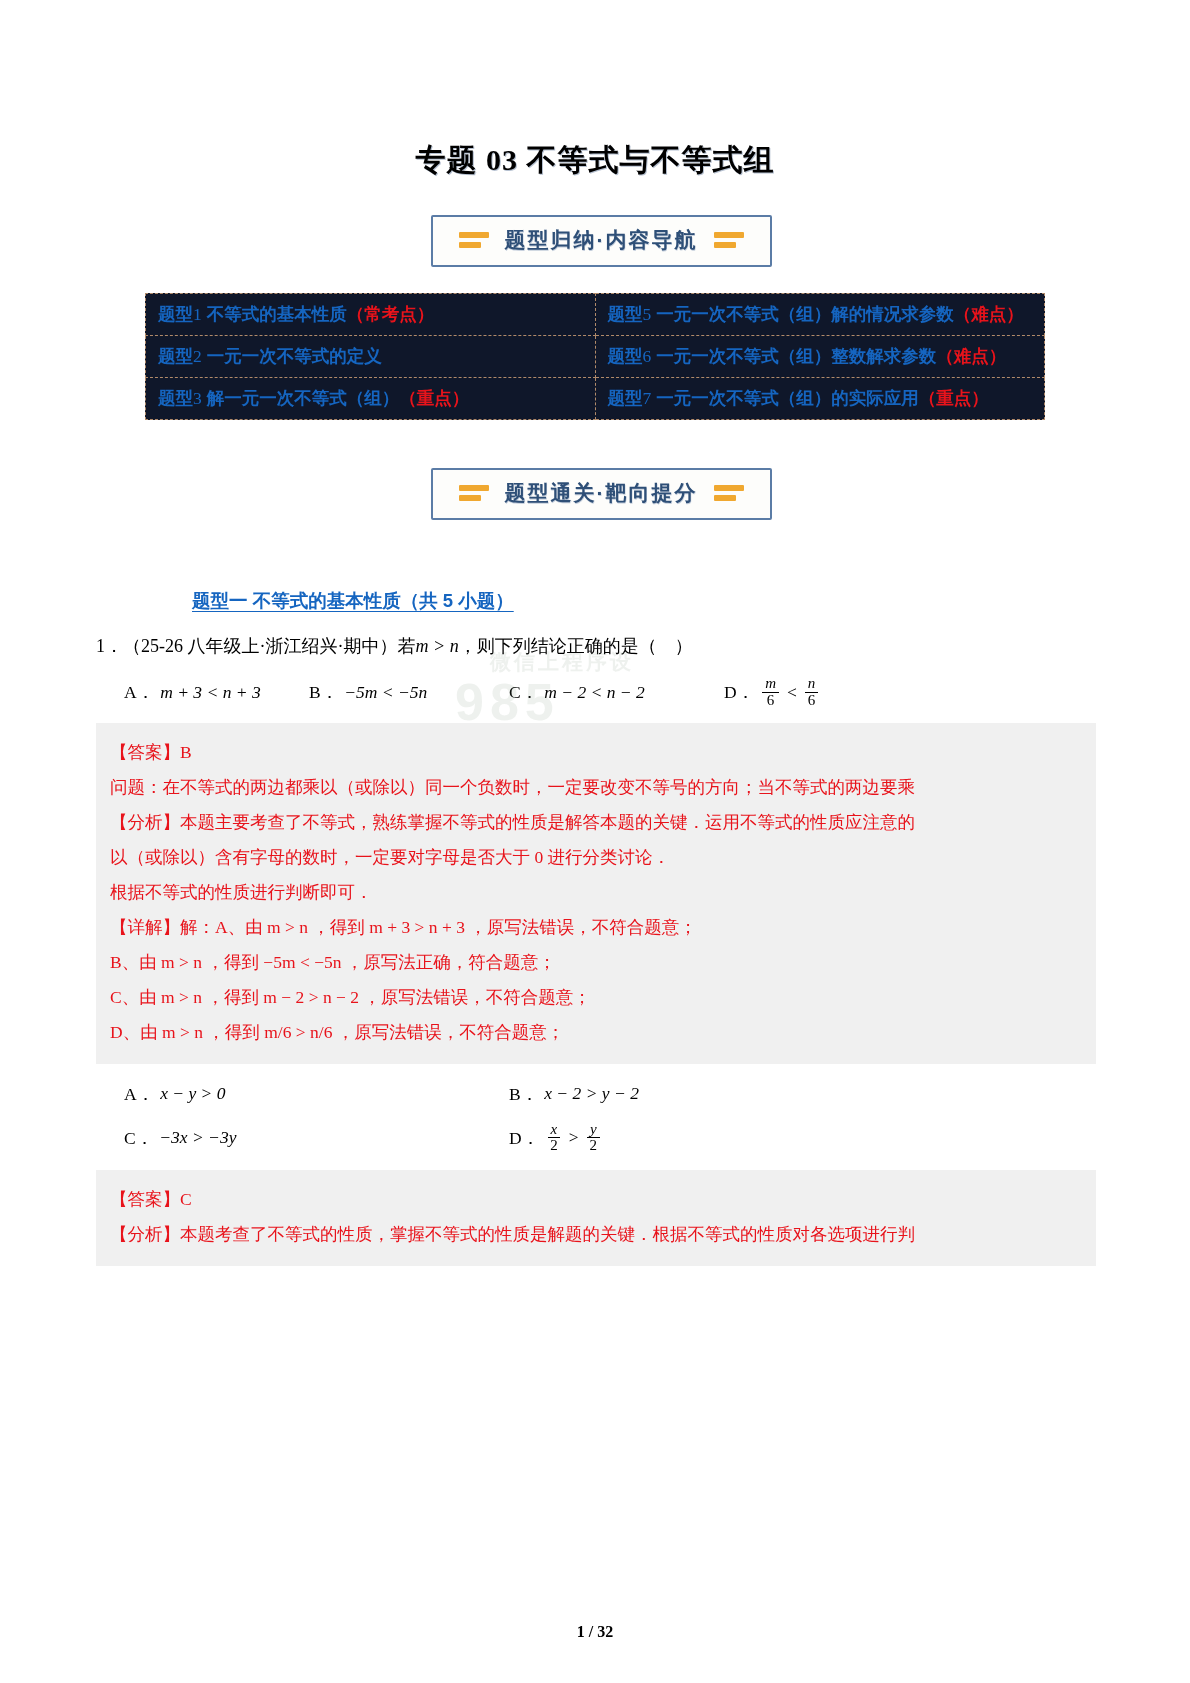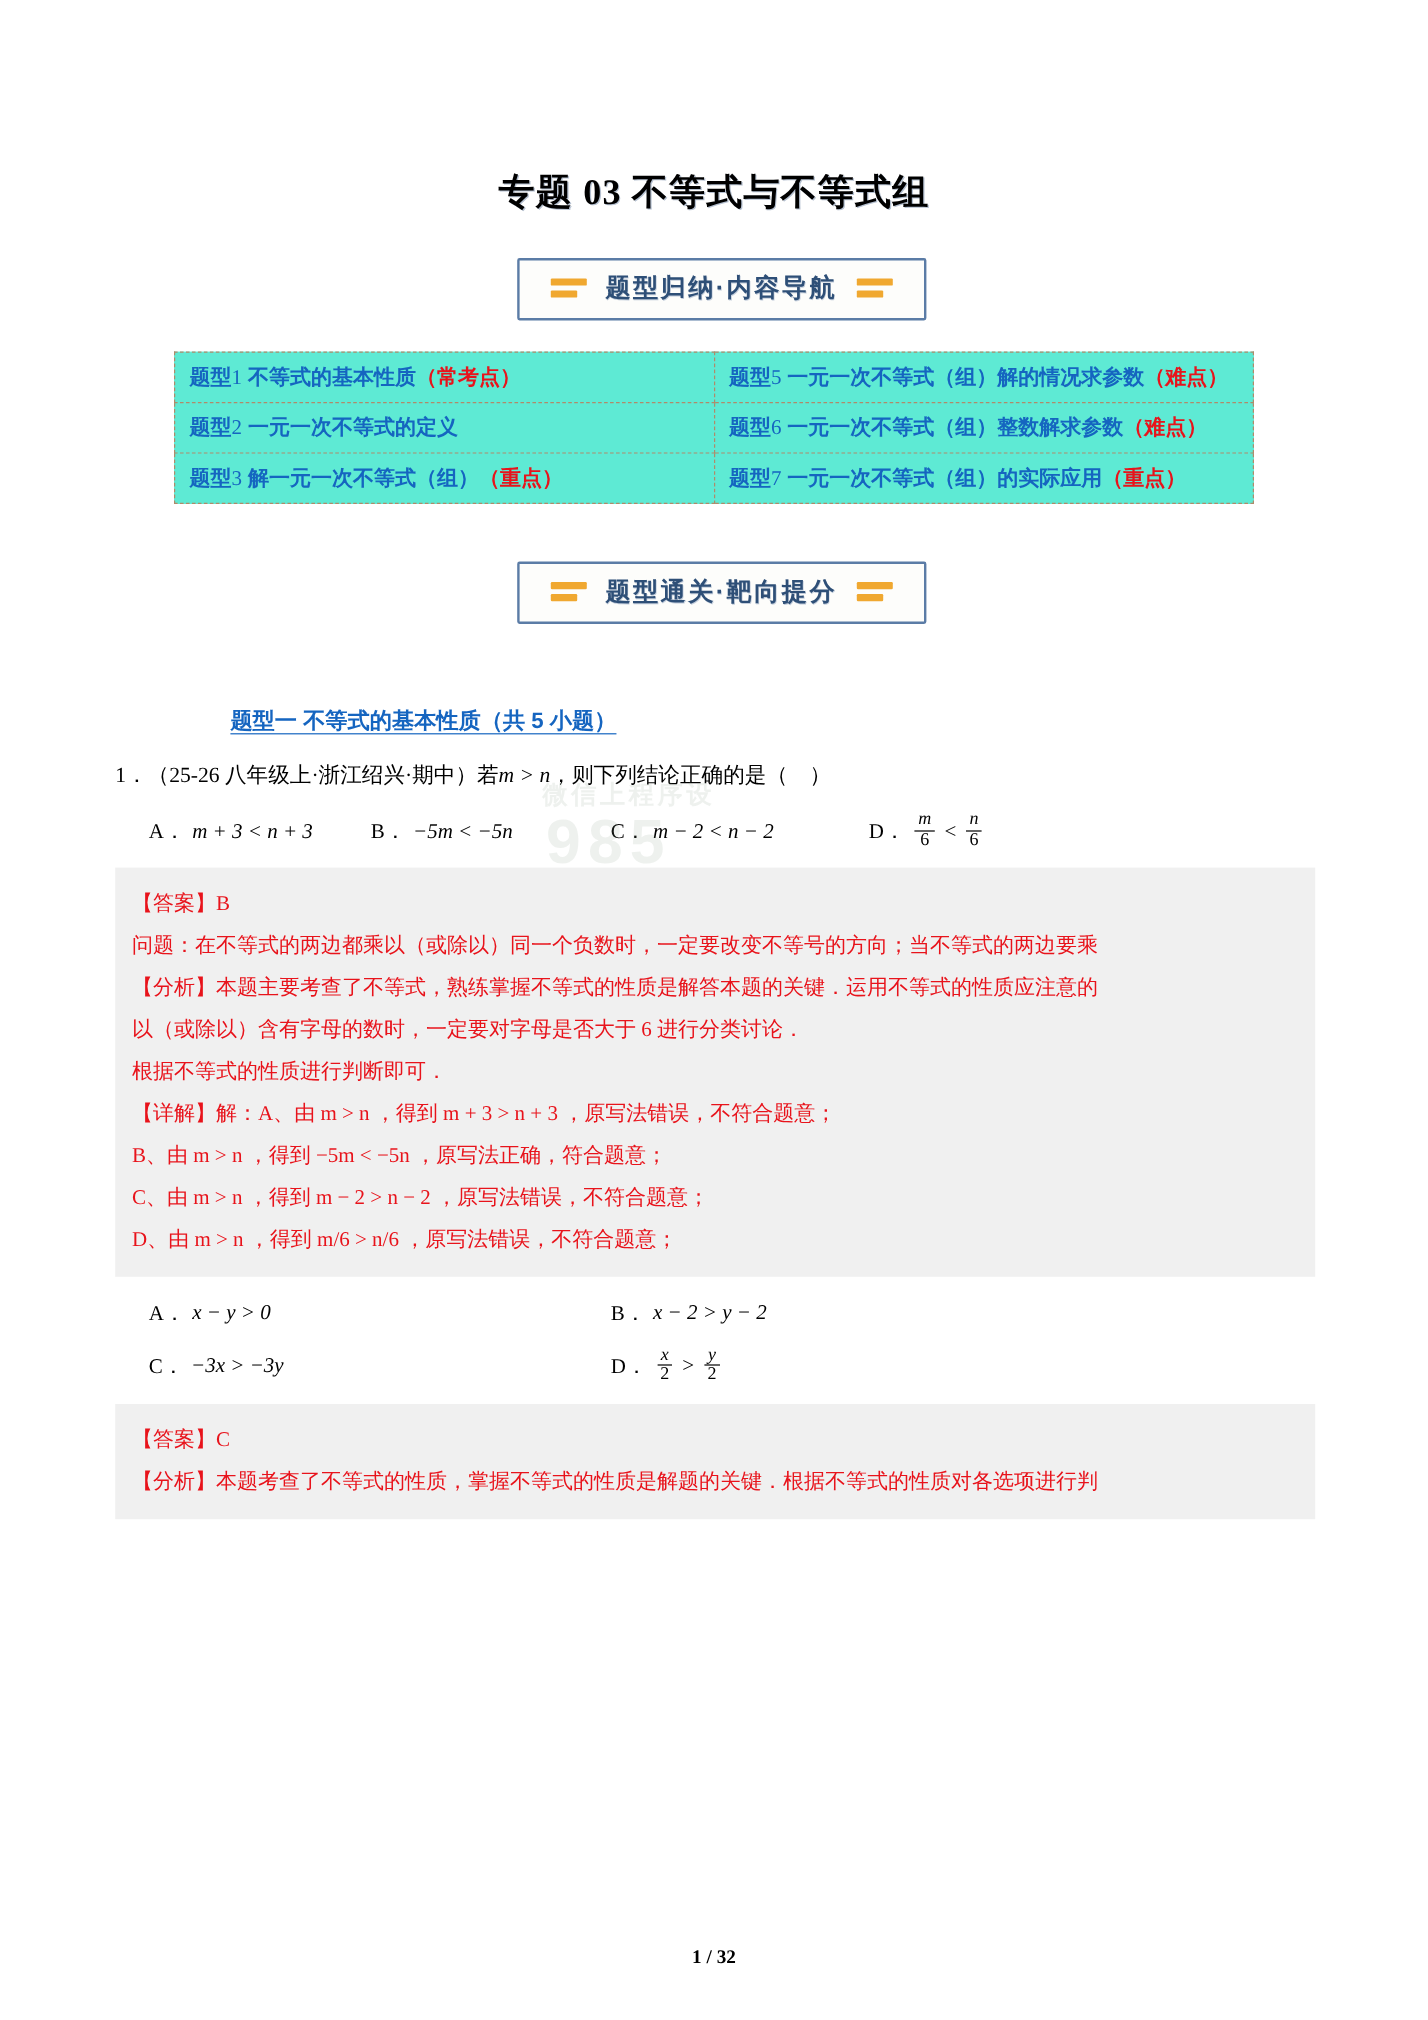--- a/index.html
+++ b/index.html
@@ -44,21 +44,21 @@
   .banner .eq i:last-child { width:76%; }
   .banner-text {
     font-size:21px; font-weight:bold; color:#2e4f77;
     font-family:"Liberation Sans",sans-serif; letter-spacing:2px;
     text-shadow:0.6px 0.6px 0 rgba(140,160,190,.5);
   }
 
   
   .nav-table {
     width:900px; margin:26px auto 0 auto;
-    border:1px dashed #b08a6a; background:#5eead4;
+    border:1px dashed #b08a6a; background:#0f172a;
     border-collapse:collapse; table-layout:fixed;
   }
   .nav-table td {
     border:1px dashed #b08a6a;
     padding:8px 10px 9px 12px;
     vertical-align:middle;
     white-space:nowrap;
   }
   .nav-item { font-size:17.5px; font-family:"Liberation Sans",sans-serif; }
   .nav-label { color:#1565c0; font-weight:bold; }
@@ -106,21 +106,21 @@
     position:absolute; left:0; right:0; bottom:42px;
     text-align:center; font-size:16px; font-weight:bold;
     font-family:"Liberation Serif",serif;
   }
 </style>
 </head>
 <body>
 
 <div class="page">
 
-  <div class="wm wm-txt" style="left:452px; top:648px;">微信上程序设</div>
+  <div class="wm wm-txt" style="left:490px; top:648px;">微信上程序设</div>
   <div class="wm wm-big" style="left:455px; top:672px;">985</div>
 
   <h1 class="doc-title">专题 03  不等式与不等式组</h1>
 
   <div class="banner-wrap">
     <div class="banner">
       <span class="eq">
           <i></i>
           <i></i>
         </span>
@@ -217,21 +217,21 @@
         </div>
       </div>
     </div>
   </div>
 
   <div style="margin-left:96px;">
   <div class="ansblock">
     <p>【答案】B</p>
     <p>问题：在不等式的两边都乘以（或除以）同一个负数时，一定要改变不等号的方向；当不等式的两边要乘</p>
     <p><span class="tagb">【分析】</span><span>本题主要考查了不等式，熟练掌握不等式的性质是解答本题的关键．运用不等式的性质应注意的</span></p>
-    <p>以（或除以）含有字母的数时，一定要对字母是否大于 6 进行分类讨论．</p>
+    <p>以（或除以）含有字母的数时，一定要对字母是否大于 0 进行分类讨论．</p>
     <p>根据不等式的性质进行判断即可．</p>
     <p><span class="tagb">【详解】</span><span>解：A、由 m &gt; n ，得到 m + 3 &gt; n + 3 ，原写法错误，不符合题意；</span></p>
     <p>B、由 m &gt; n ，得到 −5m &lt; −5n ，原写法正确，符合题意；</p>
     <p>C、由 m &gt; n ，得到 m − 2 &gt; n − 2 ，原写法错误，不符合题意；</p>
     <p>D、由 m &gt; n ，得到 m/6 &gt; n/6 ，原写法错误，不符合题意；</p>
   </div>
   </div>
 
   <div class="q" style="margin-top:18px;">
     <div class="opts">

